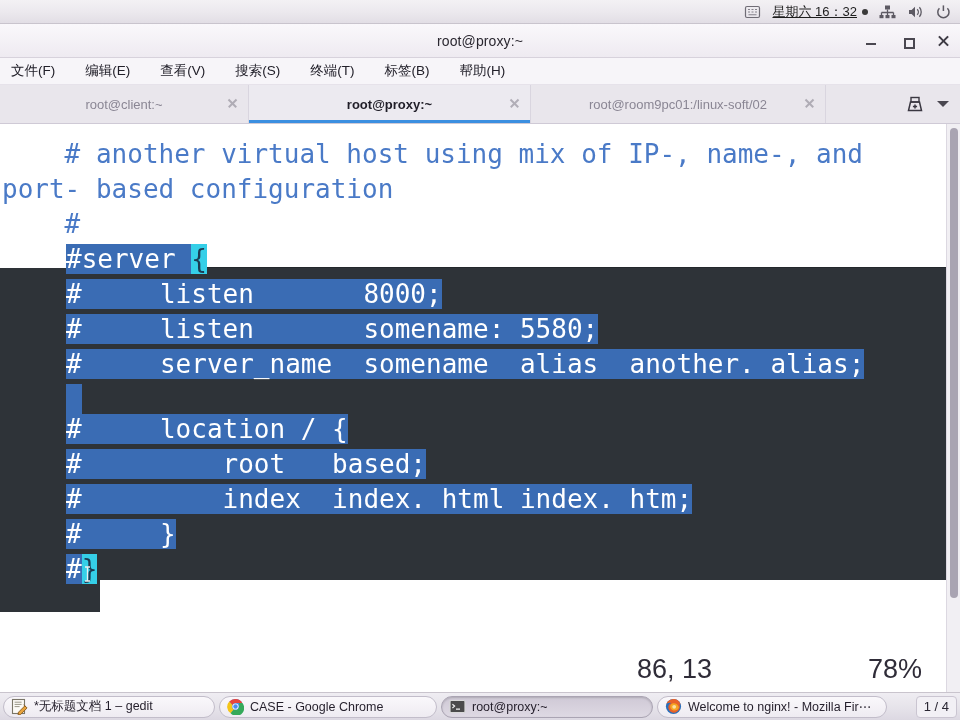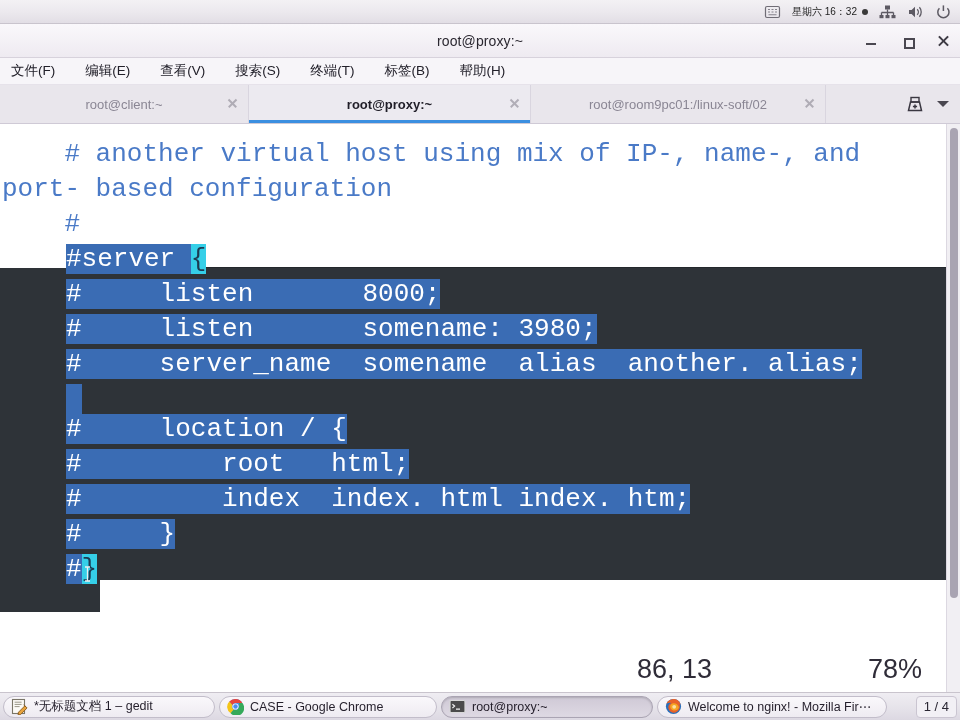--- a/index.html
+++ b/index.html
@@ -31,21 +31,21 @@
   }
   .foot-logo::after {
     content: ""; position: absolute; left: 0px; top: 9px;
     width: 4px; height: 4px; border-radius: 50%;
     background: #8a5eb0;
     box-shadow: 4px 2px 0 0 #8a5eb0, 8px 1px 0 0 #7d4fa6;
   }
   #panel-right {
     margin-left: auto; display: flex; align-items: center; gap: 11px; padding-right: 8px;
   }
-  .clock-area { display: flex; align-items: center; gap: 5px; font-size: 10px; }
+  .clock-area { display: flex; align-items: center; gap: 5px; font-size: 13px; text-decoration: underline; }
   .rec-dot { width: 6px; height: 6px; border-radius: 50%; background: #3a3a3a; display: inline-block; }
 
   
   .pi { display: block; opacity: .82; }
 
   
   #bg-window-top {
     position: absolute; left: 262px; top: -10px; width: 436px; height: 16px;
     background: #fbfafc; border: 1px solid #9a93ab; border-radius: 3px;
     z-index: 5;
@@ -144,21 +144,21 @@
     position: absolute; left: 100px; top: 143px; width: 846px; height: 1px;
     background: #23282c;
   }
 
   
   #code {
     position: absolute; left: 0; top: 0; right: 0; bottom: 0;
     font-family: "DejaVu Sans Mono", "Liberation Mono", monospace;
     font-size: 26px; line-height: 35px; white-space: pre;
   }
-  .cl { position: absolute; left: 0; width: 100%; height: 35px; display: block; font-family: Liberation Mono, monospace; }
+  .cl { position: absolute; left: 0; width: 100%; height: 35px; display: block; }
   .pad { padding-left: 2px; }
   .cmt { color: #4a7ac7; }          
   .sel {
     background: #3a6cb4; color: #ffffff;
     box-shadow: 0 0 0 0 transparent;
   }
   .csr { background: #35cfe8; color: #1c3a52; }
 
   
   #statusline {
@@ -323,33 +323,33 @@
       
       <span class="cl" style="top:83px; left:0;"><span class="cmt pad">    #</span></span>
 
       
       <span class="cl" style="top:118px; left:66px;"><span class="sel">#server </span><span class="csr">{</span></span>
 
       
       <span class="cl" style="top:153px; left:66px;"><span class="sel">#     listen       8000;</span></span>
 
       
-      <span class="cl" style="top:188px; left:66px;"><span class="sel">#     listen       somename: 3980;</span></span>
+      <span class="cl" style="top:188px; left:66px;"><span class="sel">#     listen       somename: 5580;</span></span>
 
       
       <span class="cl" style="top:223px; left:66px;"><span class="sel">#     server_name  somename  alias  another. alias;</span></span>
 
       
       <span class="cl" style="top:258px; left:66px;"><span class="sel"> </span></span>
 
       
       <span class="cl" style="top:288px; left:66px;"><span class="sel">#     location / {</span></span>
 
       
-      <span class="cl" style="top:323px; left:66px;"><span class="sel">#         root   html;</span></span>
+      <span class="cl" style="top:323px; left:66px;"><span class="sel">#         root   based;</span></span>
 
       
       <span class="cl" style="top:358px; left:66px;"><span class="sel">#         index  index. html index. htm;</span></span>
 
       
       <span class="cl" style="top:393px; left:66px;"><span class="sel">#     }</span></span>
 
       
       <span class="cl" style="top:428px; left:66px;"><span class="sel">#</span><span class="csr">}</span></span>
 

